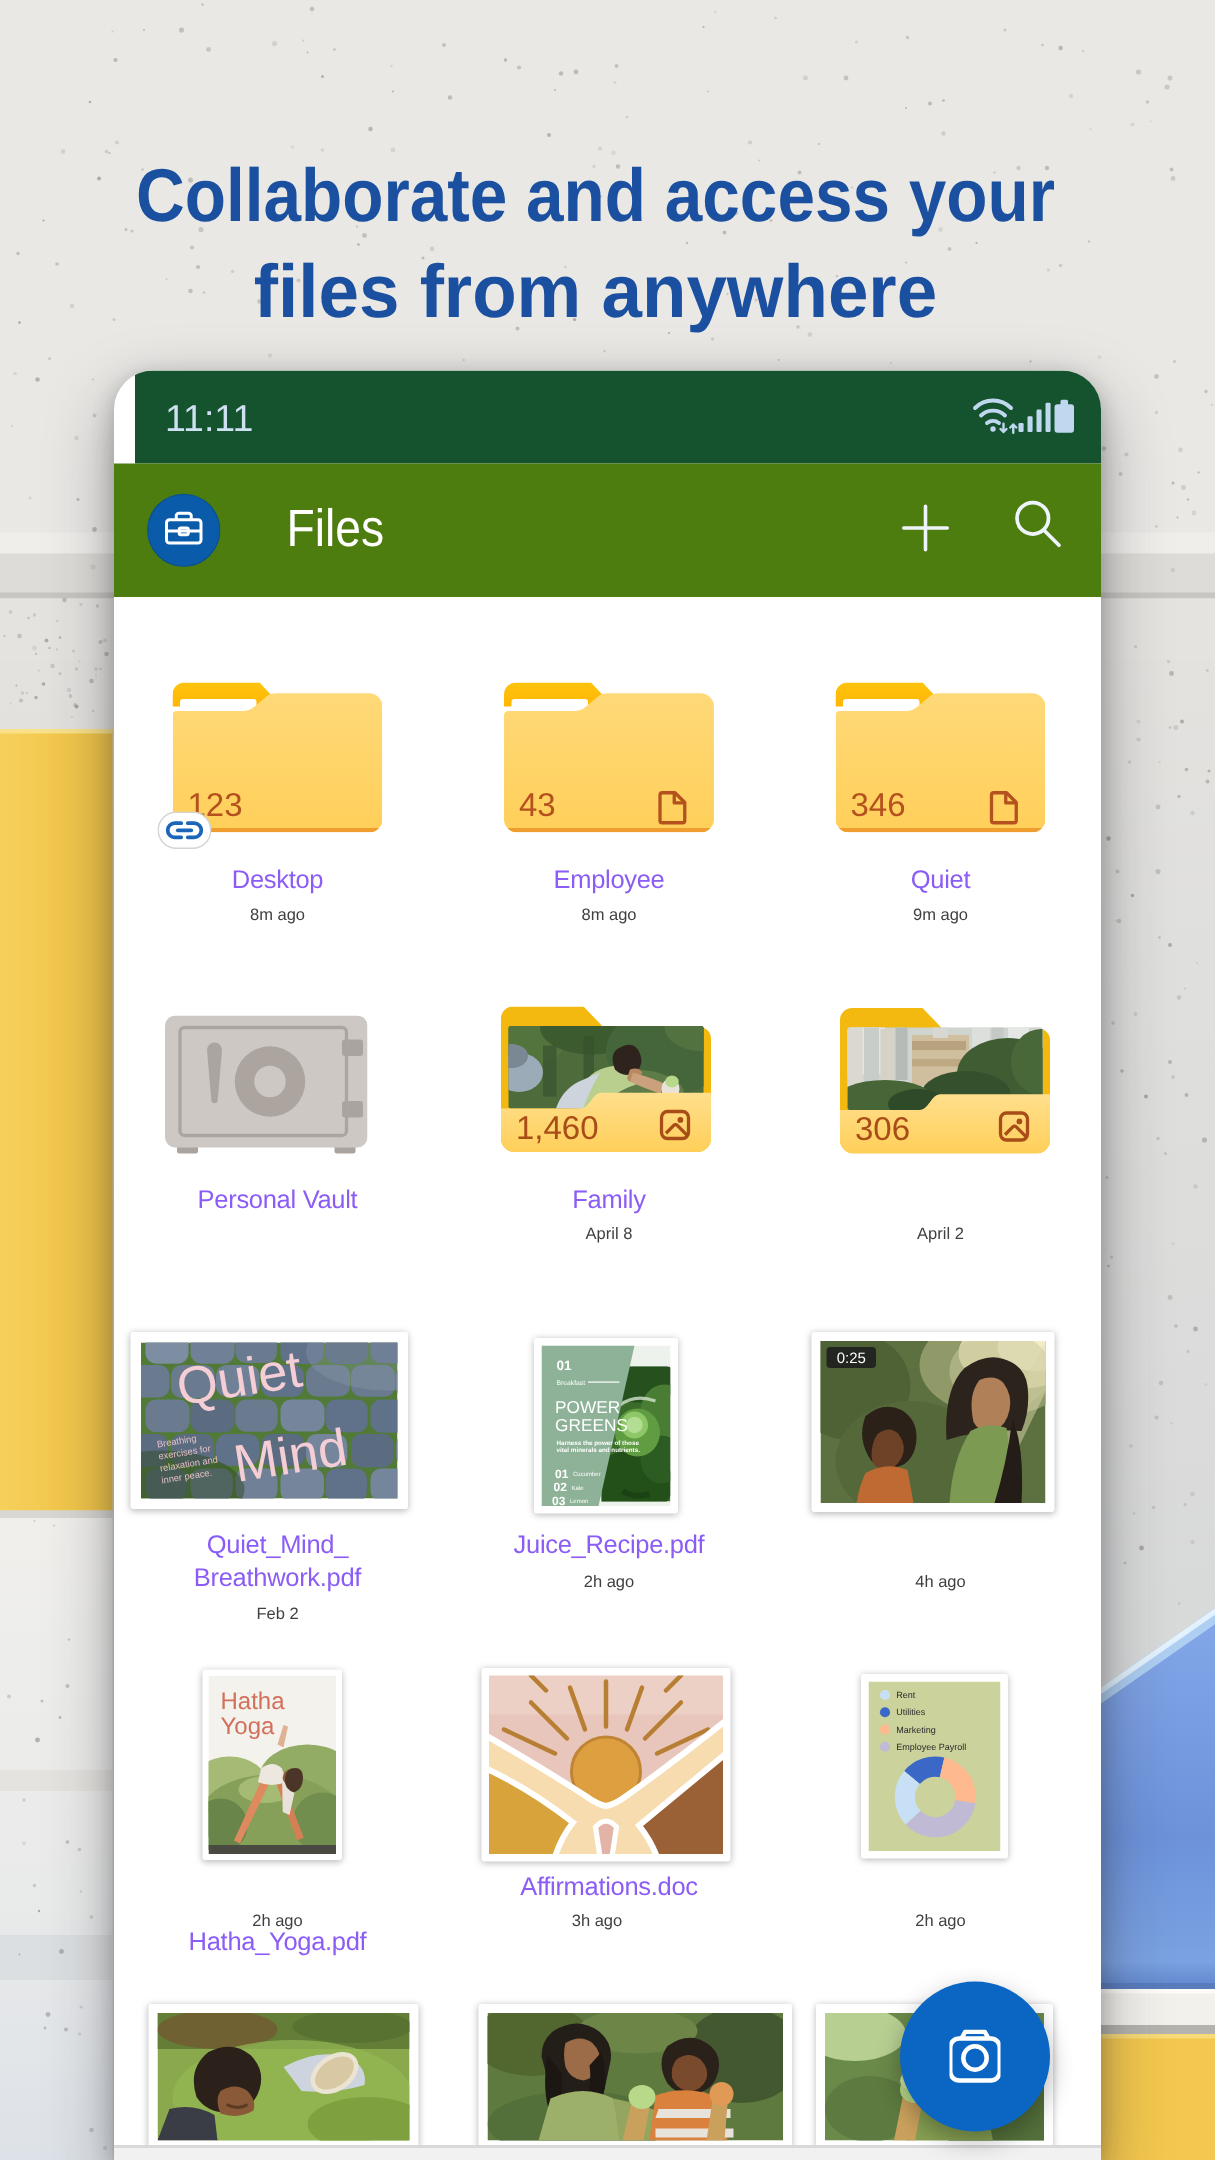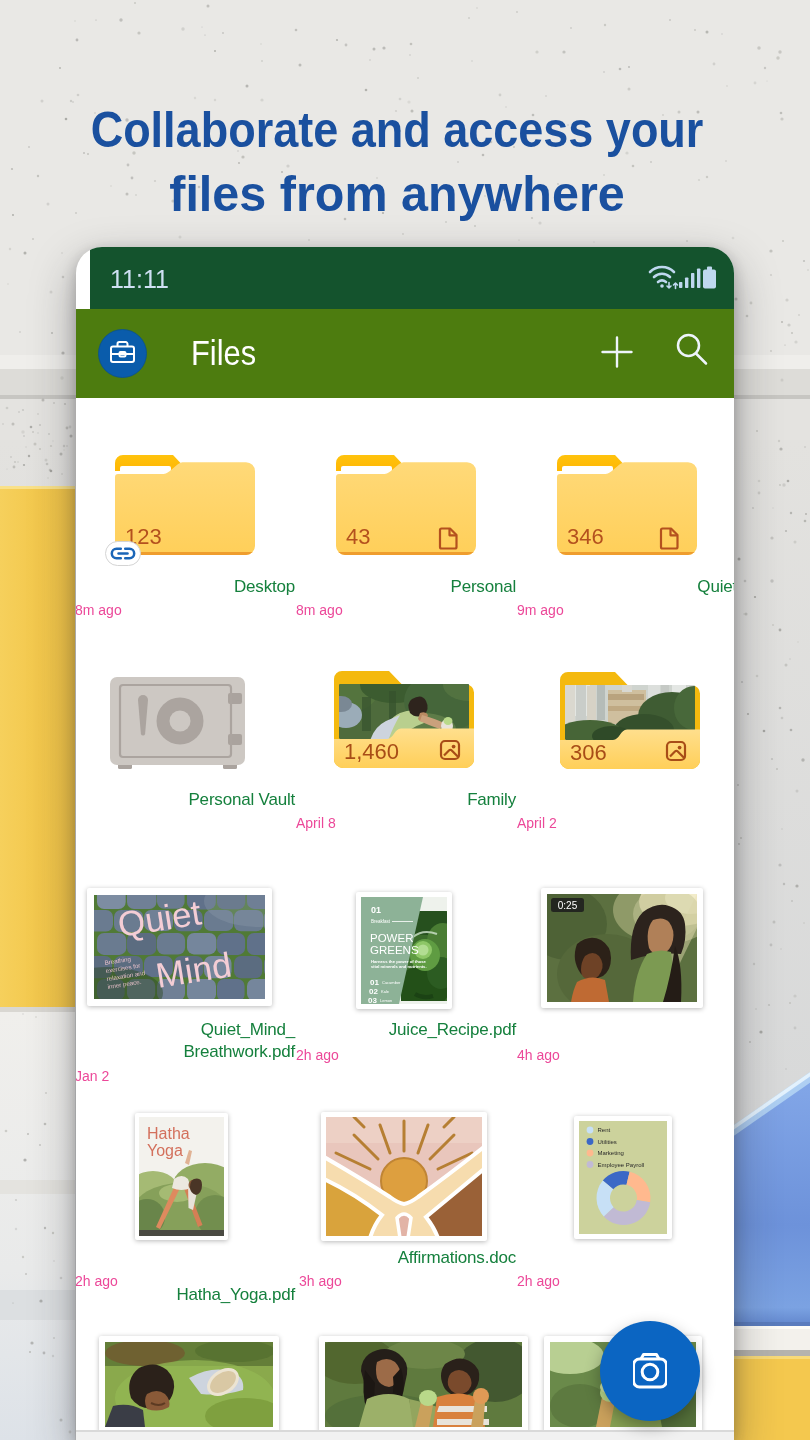--- a/index.html
+++ b/index.html
@@ -6,22 +6,22 @@
 #title{position:absolute;left:-8px;top:98px;width:810px;text-align:center;color:#1a509f;font-weight:bold;font-size:50px;line-height:64px}
 #title .t1{transform:scaleX(0.9)}
 #title .t2{transform:scaleX(0.97)}
 #phone{position:absolute;left:76px;top:247px;width:658px;height:1193px;border-radius:26px 26px 0 0;overflow:hidden;background:#fff;box-shadow:0 18px 45px rgba(35,35,40,.38),0 4px 14px rgba(35,35,40,.25)}
 #status{position:absolute;left:14px;top:0;width:776px;height:62px;background:#14532d}
 #time{position:absolute;left:20px;top:18px;font-size:25px;color:#cfe0f3}
 #appbar{position:absolute;left:0;top:62px;width:658px;height:89px;background:#4d7c0f}
 #files{position:absolute;left:115px;top:24px;font-size:35px;color:#fff;transform:scaleX(0.88);transform-origin:left center}
 #content{position:absolute;left:0;top:0;width:658px;height:1183px}
 #contentbg{position:absolute;left:0;top:151px;width:658px;height:1042px;background:#fff}
-.lbl{position:absolute;width:220px;text-align:right;font-size:17px;line-height:22px;color:#15803d;letter-spacing:-0.2px}
-.dt{position:absolute;width:220px;font-size:14px;line-height:20px;color:#ec4899}
+.lbl{position:absolute;width:220px;text-align:center;font-size:17px;line-height:22px;color:#8b5cf6;letter-spacing:-0.2px}
+.dt{position:absolute;width:220px;text-align:center;font-size:11px;line-height:20px;color:#404040}
 .card{position:absolute;background:#fff;box-shadow:0 1px 5px rgba(0,0,0,.28);border-radius:2px}
 #fab{position:absolute;left:524px;top:1074px;width:100px;height:100px;border-radius:50%;background:#0b65c2;box-shadow:0 6px 16px rgba(0,0,0,.3)}
 </style></head><body>
 <div id="page">
 <svg class="abs" style="left:0;top:0" width="810" height="1440" viewBox="0 0 810 1440">
 <defs>
 <linearGradient id="ylw" x1="0" y1="0" x2="1" y2="0">
           <stop offset="0" stop-color="#f6d05c"></stop>
           <stop offset="0.5" stop-color="#f3c84d"></stop>
           <stop offset="1" stop-color="#efc246"></stop>
@@ -545,21 +545,21 @@
 <svg class="abs" style="left:29px;top:294px" width="36" height="25" viewBox="0 0 36 25">
 <rect x="0.5" y="0.5" width="35" height="24" rx="12" fill="#fff" stroke="#d4d4d4" stroke-width="1"></rect>
 <g fill="none" stroke="#1b66b8" stroke-width="2.5" stroke-linecap="round">
 <path d="M15.8,7.8 h-4.3 a4.7,4.7 0 0 0 0,9.4 h4.3"></path>
 <path d="M20.2,7.8 h4.3 a4.7,4.7 0 0 1 0,9.4 h-4.3"></path>
 <path d="M13.5,12.5 h9"></path>
 </g>
         </svg>
 <div class="lbl" style="left:-1px;top:329px">Desktop</div>
         <div class="dt" style="left:-1px;top:353px">8m ago</div>
-        <div class="lbl" style="left:220px;top:329px">Personal</div>
+        <div class="lbl" style="left:220px;top:329px">Employee</div>
         <div class="dt" style="left:220px;top:353px">8m ago</div>
         <div class="lbl" style="left:441px;top:329px">Quiet</div>
         <div class="dt" style="left:441px;top:353px">9m ago</div>
         <svg class="abs" style="left:34px;top:430px" width="135" height="97" viewBox="0 0 135 97">
 <rect x="8" y="84" width="14" height="8" rx="1.5" fill="#aaa39e"></rect>
 <rect x="113" y="84" width="14" height="8" rx="1.5" fill="#aaa39e"></rect>
 <rect x="0" y="0" width="135" height="88" rx="7" fill="#cdc8c3"></rect>
 <rect x="118" y="16" width="14" height="11" rx="2" fill="#aaa39e"></rect>
 <rect x="118" y="57" width="14" height="11" rx="2" fill="#aaa39e"></rect>
 <rect x="10" y="8" width="111" height="72" rx="3" fill="none" stroke="#aba49f" stroke-width="2.2"></rect>
@@ -756,21 +756,21 @@
 <path d="M100,60 q12,-6 24,-2 l6,50 h-44 q2,-30 14,-48" fill="#7c9a52"></path>
 <path d="M128,52 q8,18 6,56 h-18 q8,-26 12,-56" fill="#241c16"></path>
 <path d="M30,50 q12,-10 24,-4 q10,6 10,18 q0,12 -8,18 q-12,6 -22,-2 q-10,-14 -4,-30" fill="#2c2118"></path>
 <path d="M38,62 q8,-6 14,0 q6,8 2,16 q-4,8 -12,8 q-8,-2 -8,-10 q0,-8 4,-14" fill="#6e4226"></path>
 <path d="M30,88 q14,-8 28,-2 l4,22 h-38 q2,-12 6,-20" fill="#bf6a33"></path>
 <rect x="4" y="4" width="33" height="14" rx="2.5" fill="#1c1c1c" opacity="0.85"></rect>
 <text x="20.5" y="14.5" font-size="10" fill="#fff" font-family="Liberation Sans" text-anchor="middle">0:25</text>
 </svg>
         </div>
 <div class="lbl" style="left:-1px;top:772px">Quiet_Mind_<br>Breathwork.pdf</div>
-        <div class="dt" style="left:-1px;top:819px">Jan 2</div>
+        <div class="dt" style="left:-1px;top:819px">Feb 2</div>
         <div class="lbl" style="left:220px;top:772px">Juice_Recipe.pdf</div>
         <div class="dt" style="left:220px;top:798px">2h ago</div>
         <div class="dt" style="left:441px;top:798px">4h ago</div>
         <div class="card" style="left:59px;top:866px;width:93px;height:127px">
 <svg class="abs" style="left:4px;top:4px" width="85" height="119" viewBox="0 0 85 119">
 <rect width="85" height="119" fill="#f3f2ed"></rect>
 <ellipse cx="14" cy="74" rx="26" ry="20" fill="#a5ba74"></ellipse>
 <ellipse cx="66" cy="68" rx="32" ry="22" fill="#93ac64"></ellipse>
 <ellipse cx="42" cy="94" rx="48" ry="28" fill="#86a05a"></ellipse>
 <ellipse cx="8" cy="100" rx="18" ry="18" fill="#69854a"></ellipse>
@@ -825,21 +825,21 @@
 </g>
 <path d="M23.8,59.6 A27,27 0 0 1 50.6,50.7 L47.5,63.8 A13.5,13.5 0 0 0 34.2,68.3 Z" fill="#3b68c6"></path>
             <path d="M50.6,50.7 A27,27 0 0 1 71.2,81.2 L57.8,79.1 A13.5,13.5 0 0 0 47.5,63.8 Z" fill="#ffb98e"></path>
             <path d="M71.2,81.2 A27,27 0 0 1 24.8,95.4 L34.6,86.2 A13.5,13.5 0 0 0 57.8,79.1 Z" fill="#c1bad4"></path>
             <path d="M24.8,95.4 A27,27 0 0 1 23.8,59.6 L34.2,68.3 A13.5,13.5 0 0 0 34.6,86.2 Z" fill="#c7e0f6"></path>
 </svg>
         </div>
 <div class="lbl" style="left:-1px;top:1037px">Hatha_Yoga.pdf</div>
         <div class="dt" style="left:-1px;top:1024px">2h ago</div>
         <div class="lbl" style="left:220px;top:1000px">Affirmations.doc</div>
-        <div class="dt" style="left:223px;top:1024px">3h ago</div>
+        <div class="dt" style="left:212px;top:1024px">3h ago</div>
         <div class="dt" style="left:441px;top:1024px">2h ago</div>
         <div class="card" style="left:23px;top:1089px;width:180px;height:97px">
 <svg class="abs" style="left:6px;top:6px" width="168" height="85" viewBox="0 0 168 85">
 <rect width="168" height="85" fill="#8aa94c"></rect>
 <rect width="168" height="24" fill="#647e38"></rect>
 <ellipse cx="40" cy="11" rx="40" ry="13" fill="#74552f" opacity="0.7"></ellipse>
 <ellipse cx="130" cy="9" rx="40" ry="11" fill="#55702f" opacity="0.8"></ellipse>
 <ellipse cx="90" cy="56" rx="80" ry="38" fill="#94b954" opacity="0.7"></ellipse>
 <ellipse cx="140" cy="74" rx="40" ry="18" fill="#7fa03f"></ellipse>
 <path d="M84,36 Q108,23 128,30 Q140,36 138,48 Q118,54 96,52 Z" fill="#cdd4de"></path>

